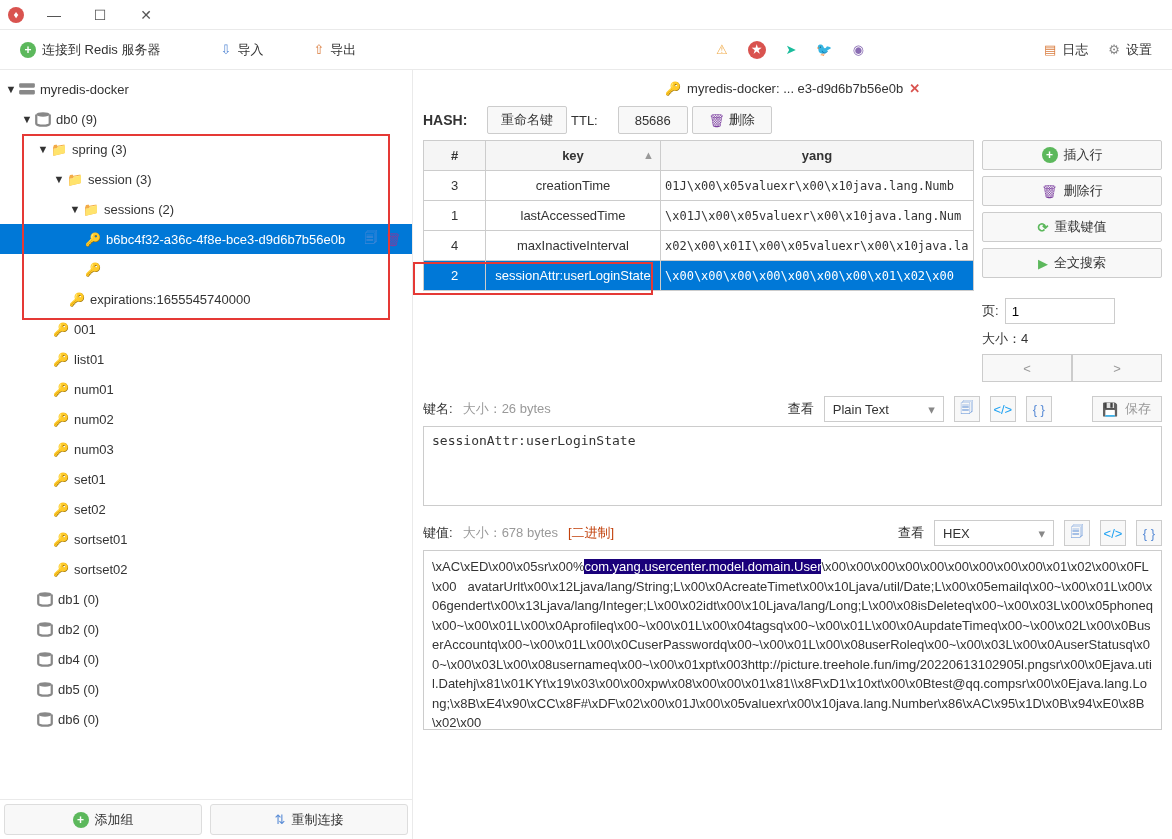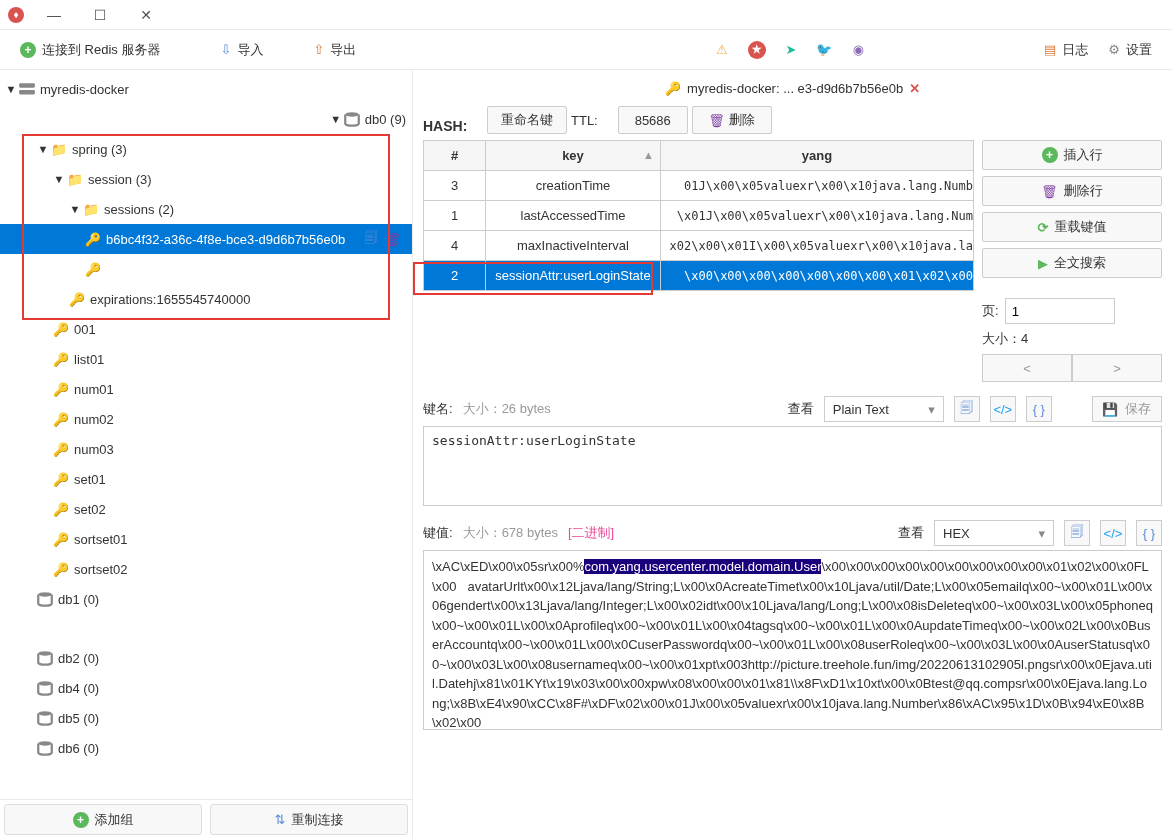--- a/index.html
+++ b/index.html
@@ -45,21 +45,21 @@
 
 .left-bottom { height: 40px; display:flex; border-top:1px solid #eaeaea; }
 .left-bottom .btn { flex:1; display:flex; align-items:center; justify-content:center; gap:6px; cursor:pointer; font-size:13px; background:#f8f8f8; border:1px solid #ddd; margin:4px; border-radius:3px; }
 
 
 .tab-header { height:28px; display:flex; align-items:center; justify-content:center; gap:6px; font-size:13px; padding: 0 10px; }
 .tab-header .keyic { color:#f0ad4e; }
 .tab-close { color:#d9534f; cursor:pointer; font-weight:bold; }
 
 
-.key-header { display:flex; align-items:flex-end; gap:4px; padding: 4px 10px 6px 10px; }
+.key-header { display:flex; align-items:center; gap:4px; padding: 4px 10px 6px 10px; }
 .key-header .type { font-weight:bold; font-size:14px; width:60px; }
 .key-header input.keyname { flex:1; height:28px; border:1px solid #ccc; padding:0 8px; font-size:13px; background:#fff; }
 .hbtn { height:28px; padding:0 10px; border:1px solid #ccc; background:#f8f8f8; display:flex; align-items:center; justify-content:center; gap:4px; cursor:pointer; font-size:13px; border-radius:2px; min-width:80px; }
 .ttlwrap { display:flex; align-items:center; gap:20px; }
 .ttlwrap .lbl { font-size:13px; }
 .trash { color:#7c3fa0; }
 
 
 .table-wrap { display:flex; padding: 0 10px; gap:8px; }
 .data-table { flex:1; }
@@ -68,21 +68,21 @@
 .opbtn .plus-ic{ background:#5cb85c; }
 .opbtn .trash{ color:#7c3fa0; }
 .opbtn .reload{ color:#5cb85c; font-weight:bold; }
 .search-in { height:28px; border:1px solid #ccc; padding:0 8px; font-size:13px; width:100%; color:#888; }
 .fullsearch { height:30px; border:1px solid #ccc; background:#f8f8f8; display:flex; align-items:center; justify-content:center; gap:6px; cursor:pointer; border-radius:2px; font-size:13px; }
 .play-ic { color:#5cb85c; }
 
 table.hash { width:100%; border-collapse:collapse; }
 table.hash th, table.hash td { border:1px solid #ccc; height:30px; font-size:13px; text-align:center; overflow:hidden; white-space:nowrap; }
 table.hash th { background:#f5f5f5; position:relative; }
-table.hash td.val { text-align:right; padding-left:4px; font-family: Consolas, monospace; font-size:12px; }
+table.hash td.val { text-align:left; padding-left:4px; font-family: Consolas, monospace; font-size:12px; }
 table.hash tr.sel td { background:#0078d7; color:#fff; }
 .sort-ic { position:absolute; right:6px; top:8px; color:#999; font-size:11px; }
 
 
 .pager-area { display:flex; flex-direction:column; gap:6px; padding-top:14px; }
 .pager-row { display:flex; align-items:center; gap:6px; font-size:13px; }
 .pager-row input { width:110px; height:26px; border:1px solid #ccc; padding:0 6px; }
 .navbtns { display:flex; gap:0; }
 .navbtn { width:90px; height:28px; border:1px solid #ccc; background:#f8f8f8; display:flex;align-items:center;justify-content:center; cursor:pointer; color:#999; }
 
@@ -90,21 +90,21 @@
 .kv-label-row { display:flex; align-items:center; gap:10px; padding: 14px 10px 4px 10px; font-size:13px; }
 .kv-label-row .muted { color:#999; }
 .kv-label-row .spacer { flex:1; }
 .viewsel { height:26px; border:1px solid #ccc; background:#fff; padding:0 8px 0 8px; font-size:13px; min-width:120px; display:flex;align-items:center;justify-content:space-between; gap:8px; cursor:pointer; }
 .sqbtn { width:26px; height:26px; border:1px solid #ccc; background:#f8f8f8; display:flex;align-items:center;justify-content:center; cursor:pointer; }
 .savebtn { height:26px; padding:0 10px; border:1px solid #ccc; background:#f8f8f8; display:flex;align-items:center;gap:6px; color:#999; }
 
 .textbox { margin: 0 10px; border:1px solid #ccc; padding:6px 8px; font-family: Consolas, monospace; font-size:13px; min-height:80px; white-space:pre-wrap; word-break:break-all; overflow:auto; }
 .textbox.hex { height:180px; overflow:auto; line-height:1.5; }
 
-.binary { color:#ec4899; }
+.binary { color:#c2410c; }
 .highlight { background:#1a007a; color:#fff; }
 
 .smallcopy { color:#5b8dd6; }
 .smallcode { color:#1da1f2; }
 .smalljson { color:#5b8dd6; }
 .saveicon { color:#1da1f2; }
 </style>
 </head>
 <body>
 
@@ -166,21 +166,21 @@
       <div class="tree-row" style="padding-left:4px;">
         <span class="arrow down"></span>
         <span class="ic">
           <svg viewBox="0 0 16 12">
               <rect x="1" y="1" width="14" height="4" rx="1" fill="#888"></rect>
               <rect x="1" y="7" width="14" height="4" rx="1" fill="#888"></rect>
             </svg>
         </span>
         <span>myredis-docker</span>
       </div>
-      <div class="tree-row" style="padding-left:20px;justify-content:flex-end;">
+      <div class="tree-row" style="padding-left:20px;">
         <span class="arrow down"></span>
         <span class="ic">
           <svg viewBox="0 0 16 14">
               <ellipse cx="8" cy="3" rx="6" ry="2" fill="#888"></ellipse>
               <path d="M2 3v8c0 1.1 2.7 2 6 2s6-.9 6-2V3" fill="none" stroke="#888" stroke-width="2"></path>
             </svg>
         </span>
         <span>db0  (9)</span>
       </div>
       <div class="tree-row" style="padding-left:36px;">
@@ -251,21 +251,21 @@
 
       <div class="tree-row" style="padding-left:36px;align-items:center;">
           <span class="ic">
             <svg viewBox="0 0 16 14">
               <ellipse cx="8" cy="3" rx="6" ry="2" fill="#888"></ellipse>
               <path d="M2 3v8c0 1.1 2.7 2 6 2s6-.9 6-2V3" fill="none" stroke="#888" stroke-width="2"></path>
             </svg>
           </span>
           <span>db1  (0)</span>
         </div>
-      <div class="tree-row" style="padding-left:36px;margin-top:29px;">
+      <div class="tree-row" style="padding-left:36px;">
           <span class="ic">
             <svg viewBox="0 0 16 14">
               <ellipse cx="8" cy="3" rx="6" ry="2" fill="#888"></ellipse>
               <path d="M2 3v8c0 1.1 2.7 2 6 2s6-.9 6-2V3" fill="none" stroke="#888" stroke-width="2"></path>
             </svg>
           </span>
           <span>db2  (0)</span>
         </div>
       <div class="tree-row" style="padding-left:36px;">
           <span class="ic">

